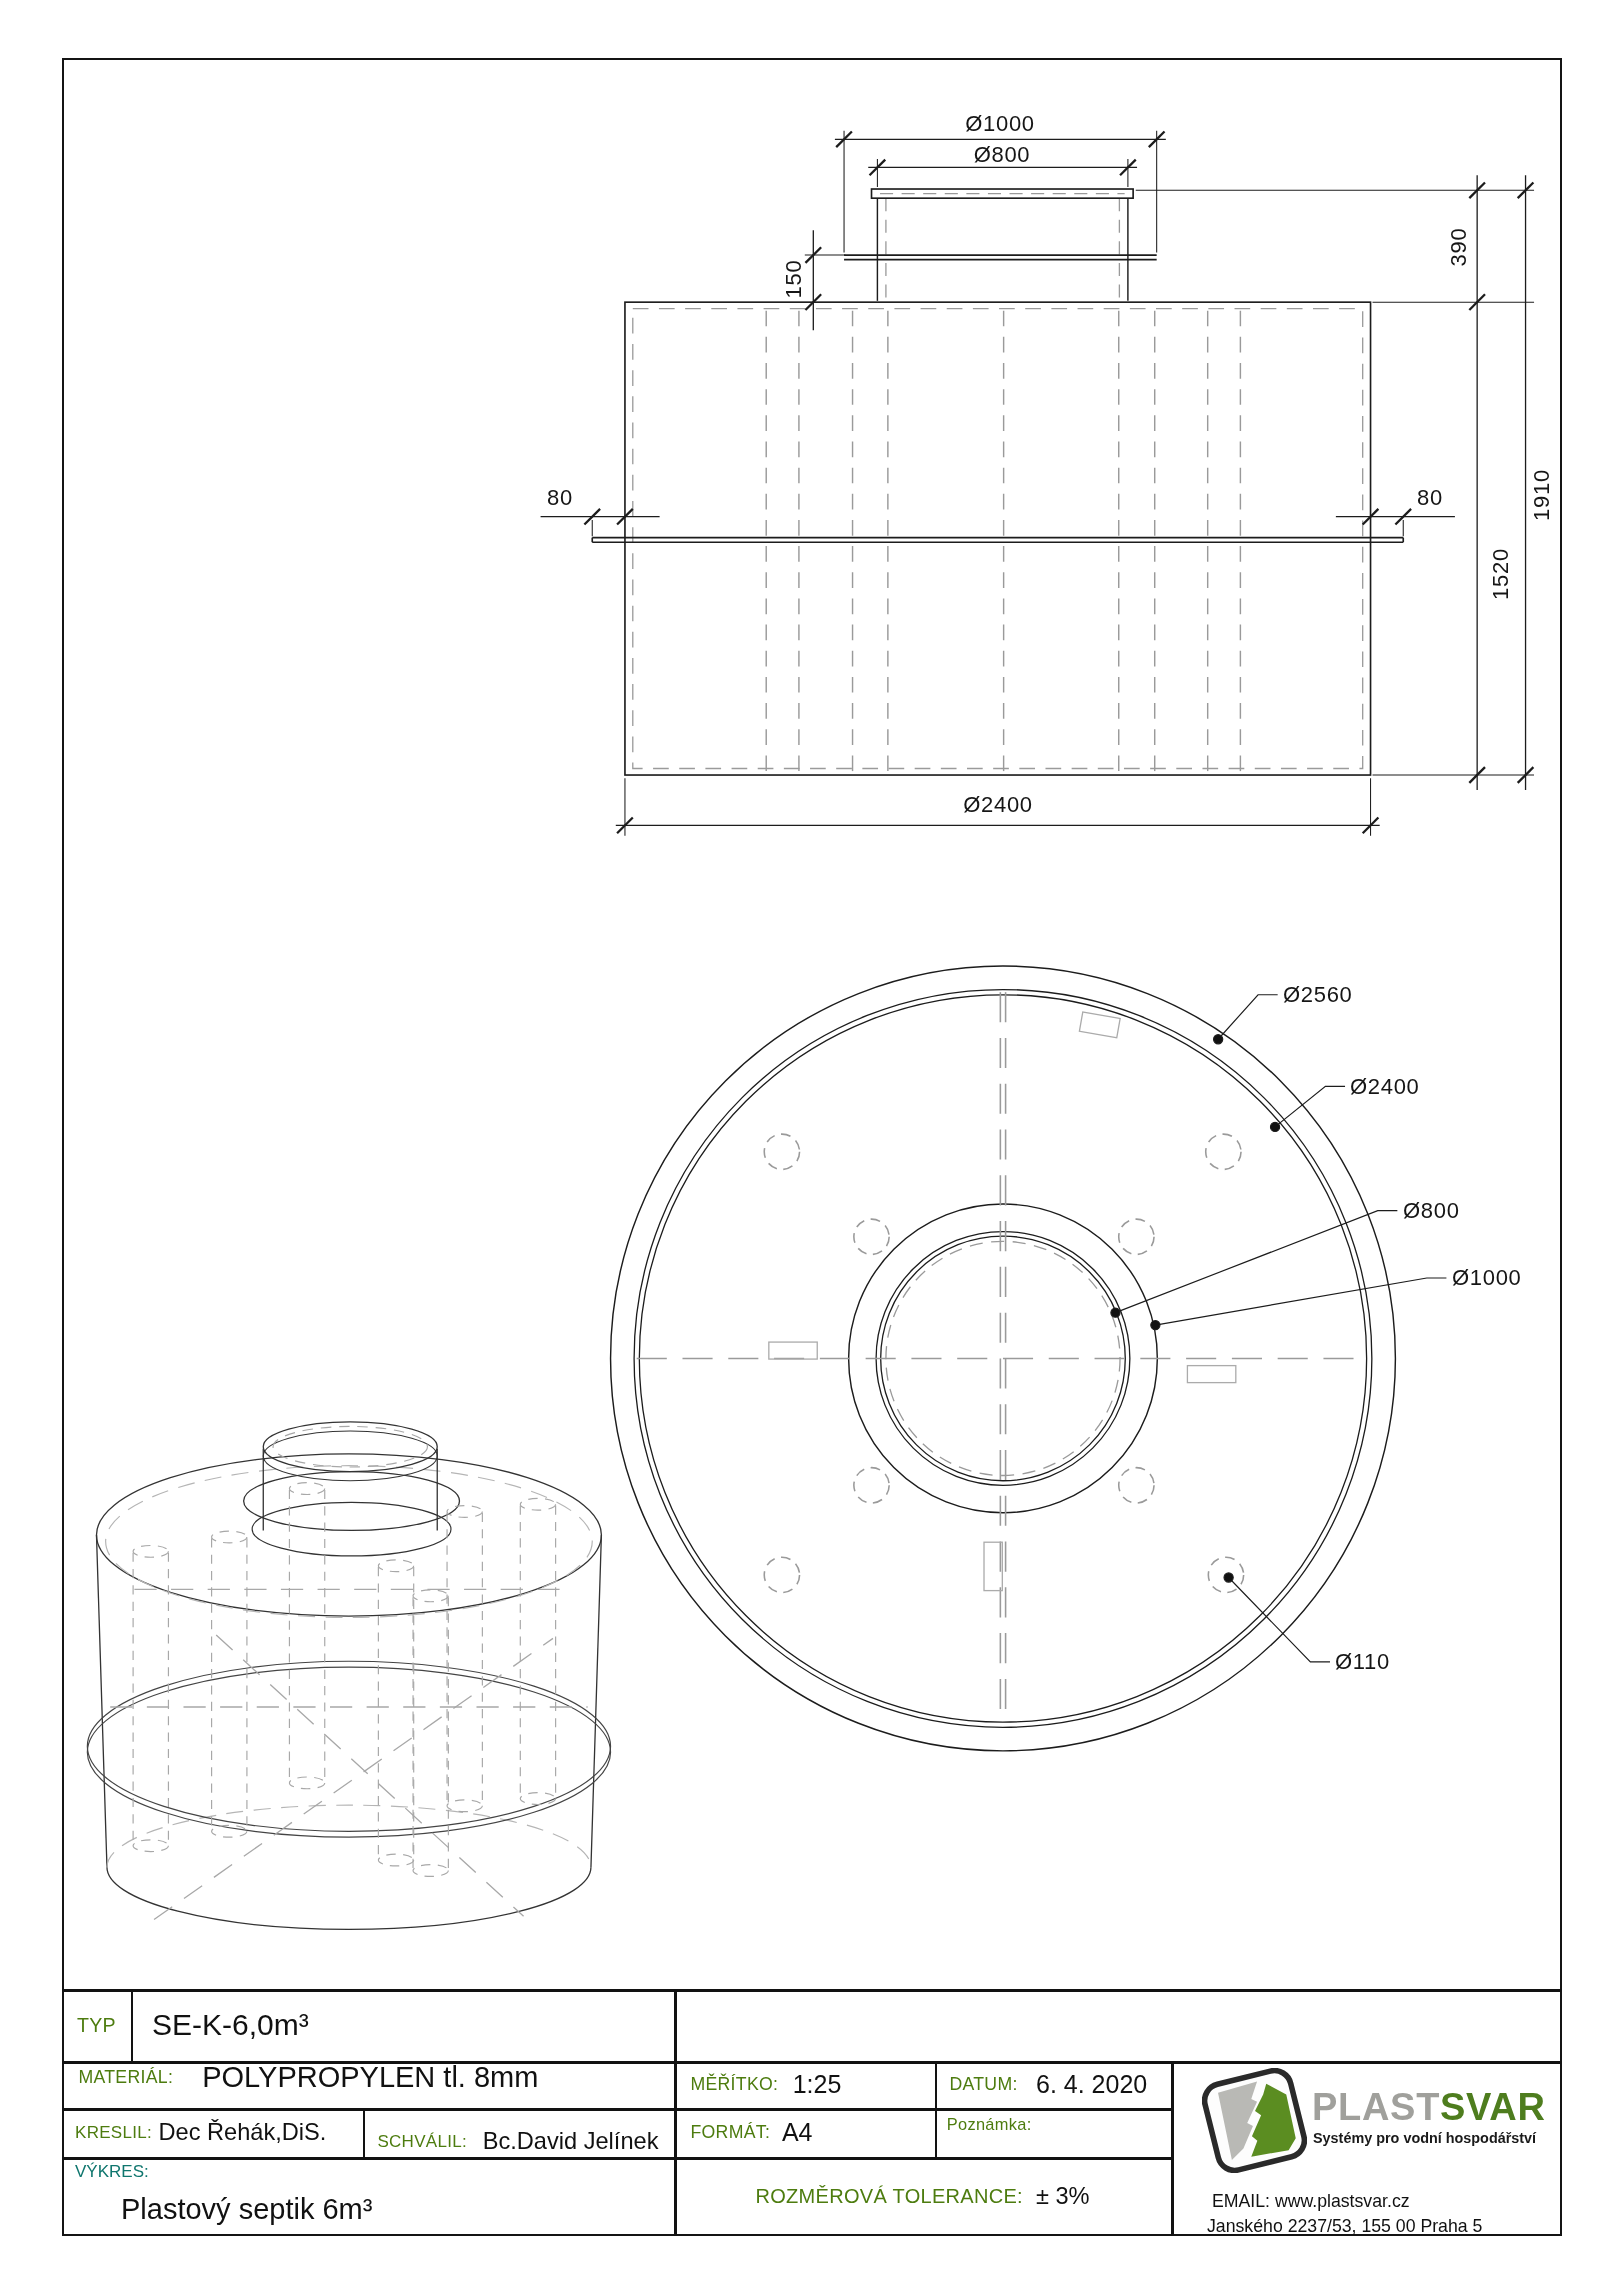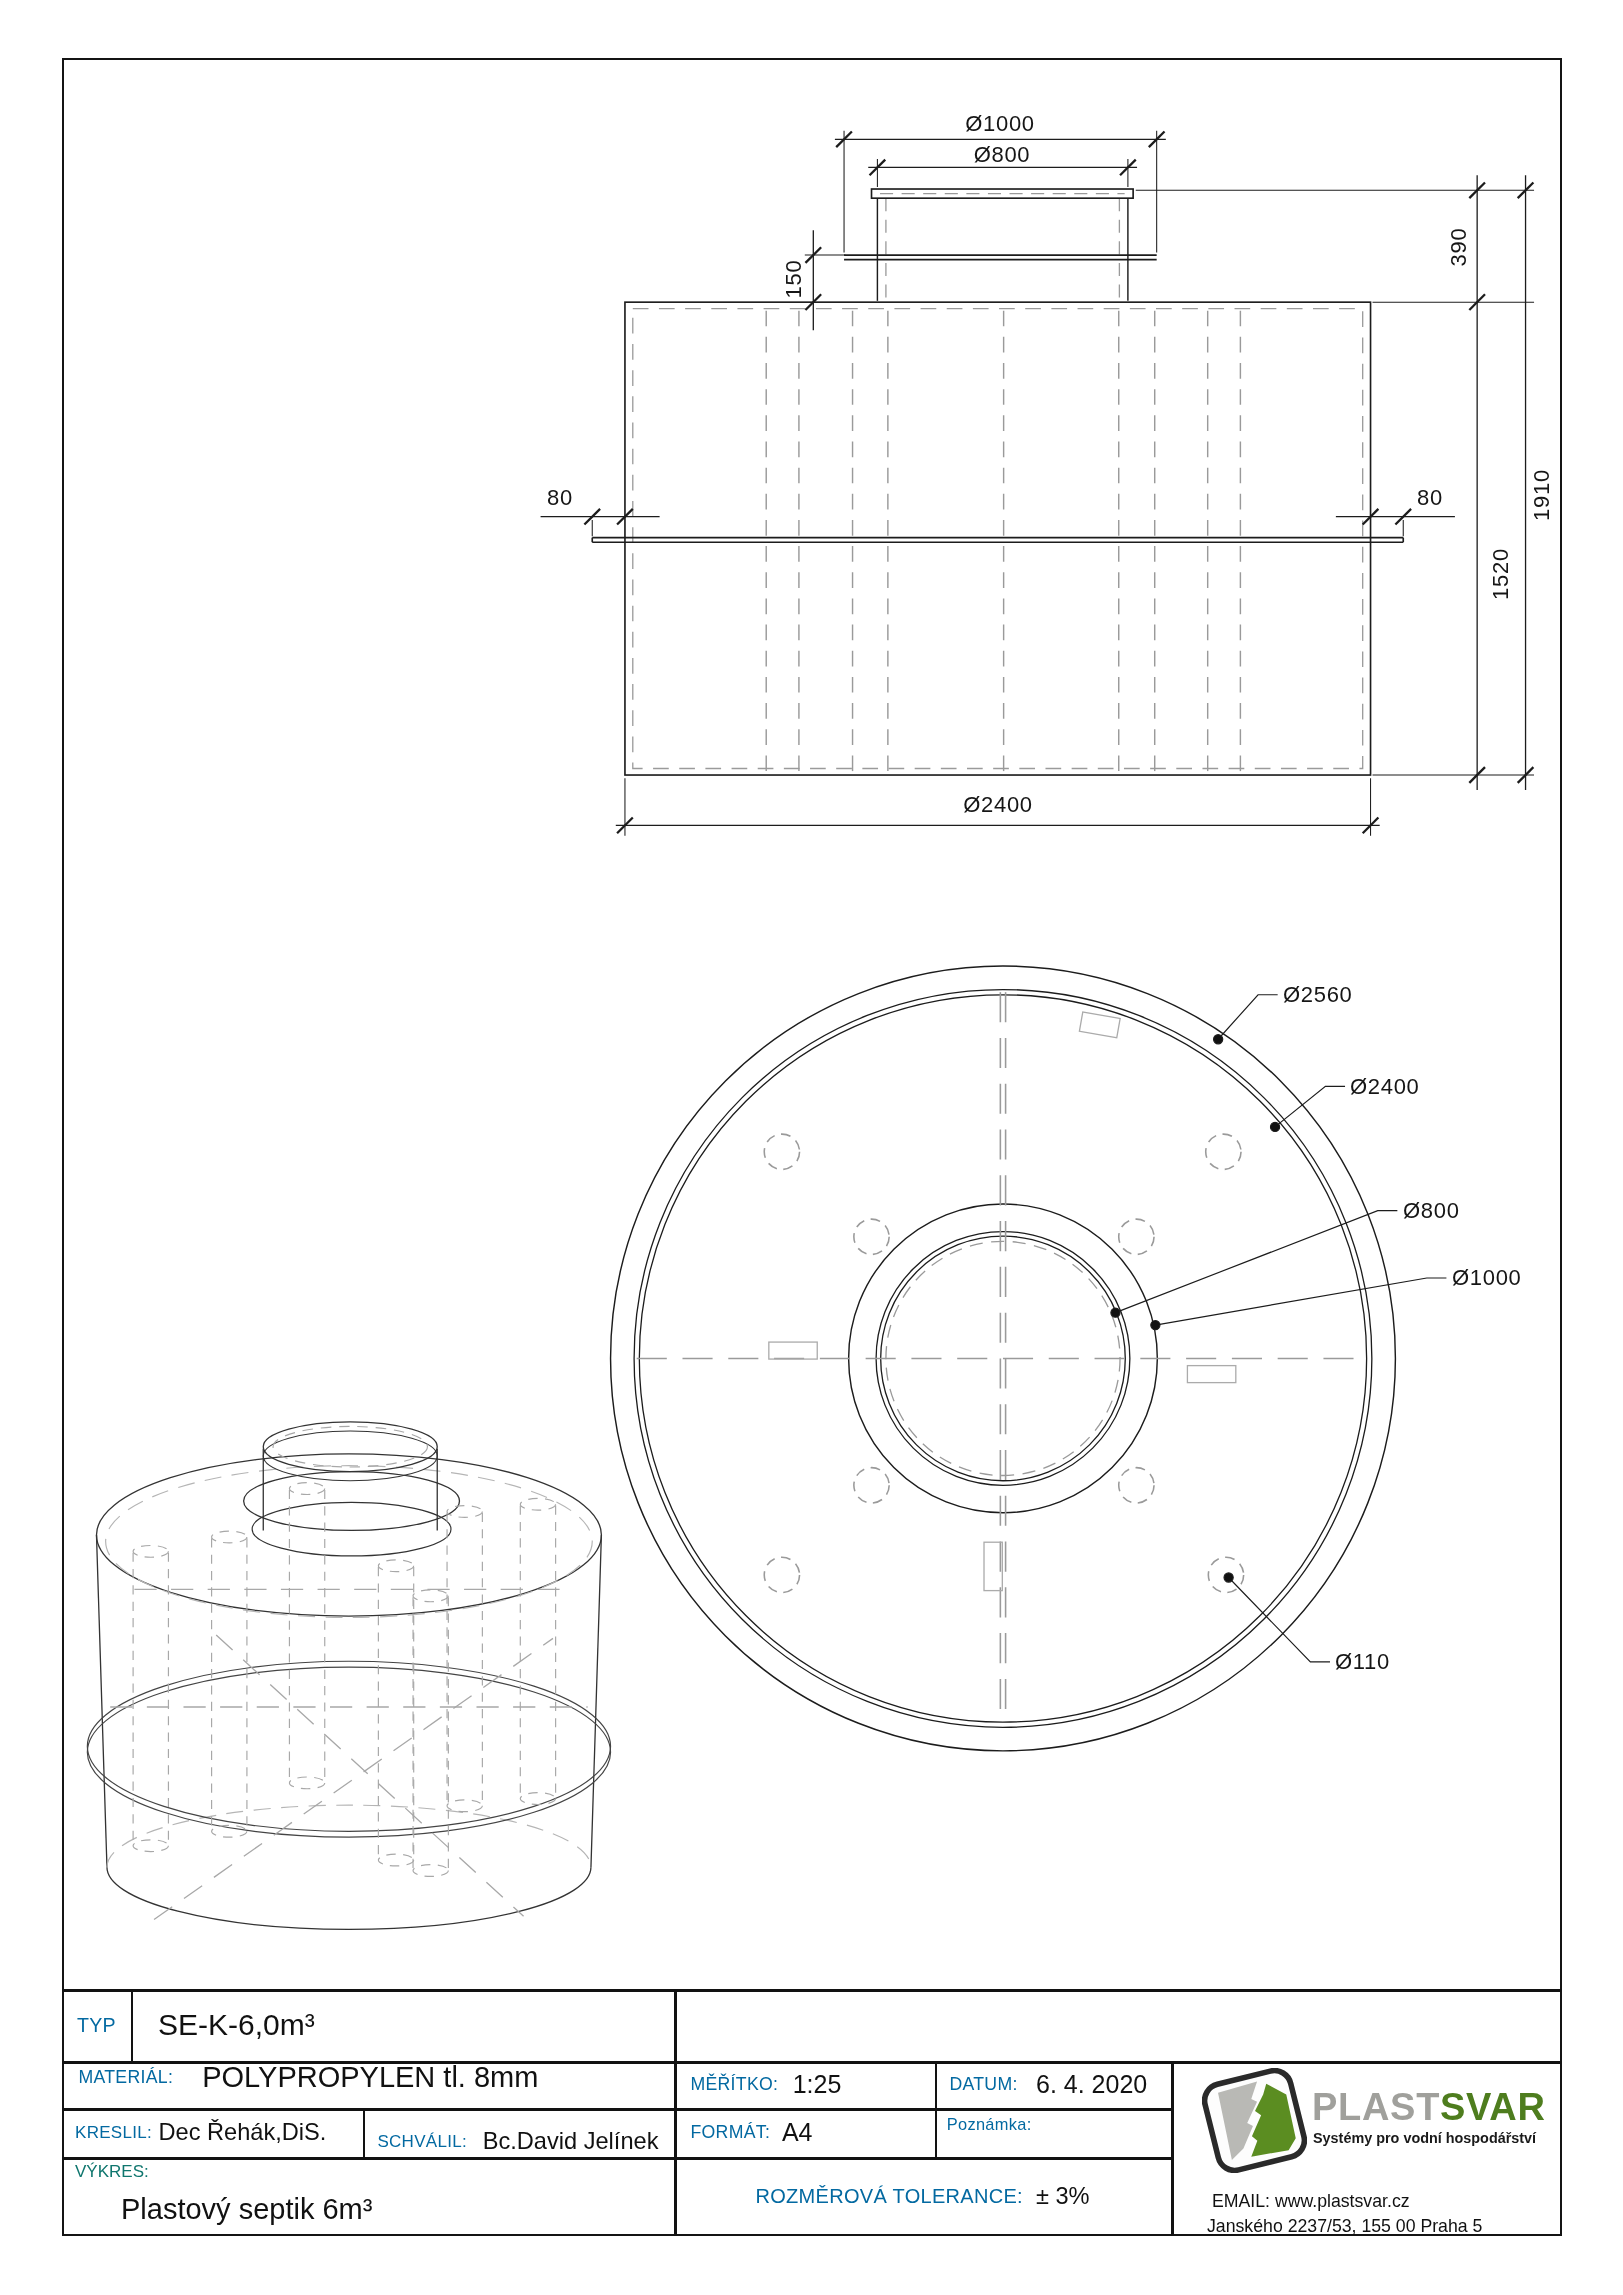--- a/index.html
+++ b/index.html
@@ -34,28 +34,28 @@
   .p-d2400t { left:1350px; top:1087px; }
   .p-d800t  { left:1403px; top:1211px; }
   .p-d1000t { left:1452px; top:1278px; }
   .p-d110t  { left:1335px; top:1662px; }
 
   
   .hl, .vl { position:absolute; background:#121212; }
 
   
   .cell { position:absolute; display:flex; align-items:center; box-sizing:border-box; }
-  .lbl  { font-size:17.7px; color:#0369a1; letter-spacing:0.3px; }
+  .lbl  { font-size:17.7px; color:#4d7c0f; letter-spacing:0.3px; }
   .val  { font-size:29px; color:#111; }
   .val-m{ font-size:25px; color:#111; }
   .val-s{ font-size:23.6px; color:#111; }
 
   .c-typ-label  { left:62px;  top:1989px; width:69px; height:72px; justify-content:center; }
   .c-typ-label .lbl { font-size:19.6px; }
-  .c-typ-value  { left:131px; top:1989px; width:458px; height:72px; padding-left:27px; }
+  .c-typ-value  { left:131px; top:1989px; width:458px; height:72px; padding-left:21px; }
   .c-typ-value .val { font-size:30px; }
   .c-material   { left:62px;  top:2061px; width:612px; height:33px; padding-left:16.4px; }
   .c-material .val { margin-left:29px; }
   .c-scale      { left:674px; top:2061px; width:256px; height:47px; padding-left:16.4px; }
   .c-scale .val-m { margin-left:14.4px; }
   .c-date       { left:935px; top:2061px; width:236px; height:47px; padding-left:14.4px; }
   .c-date .val-m { margin-left:18.3px; }
   .c-drawn      { left:62px;  top:2108px; width:301px; height:49px; padding-left:13px; }
   .c-drawn .lbl { font-size:17px; }
   .c-drawn .val-s { margin-left:6.5px; }

